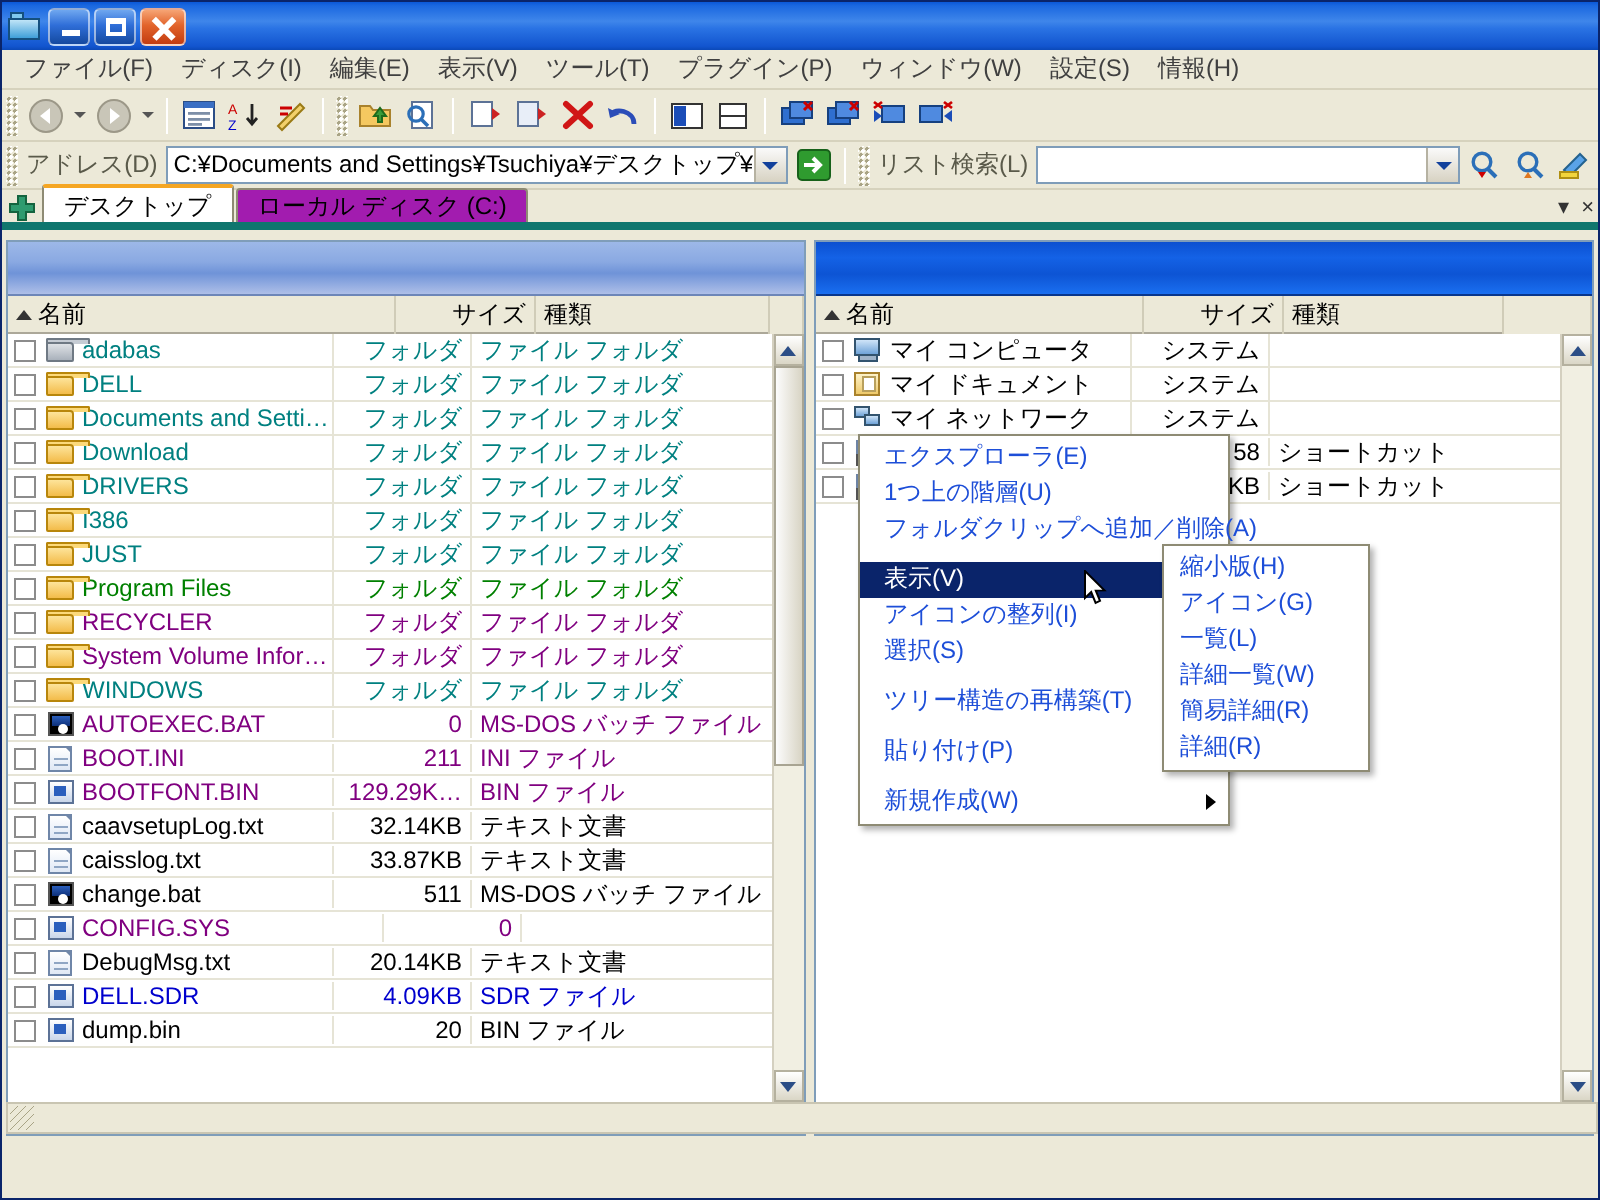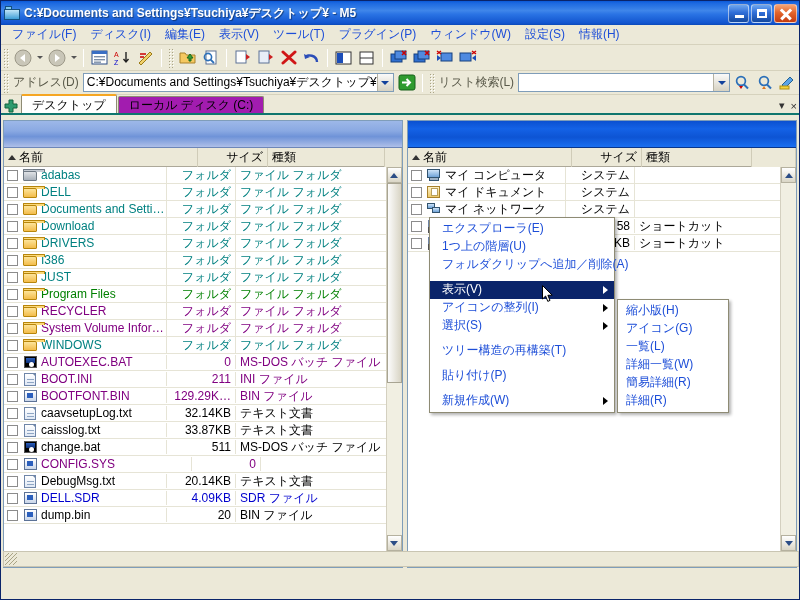--- a/index.html
+++ b/index.html
@@ -79,21 +79,21 @@
 
   
   .menubar {
     height: 20px;
     background: #ece9d8;
     display: flex; align-items: center;
     padding-left: 4px;
     border-bottom: 1px solid #d6d2bd;
   }
   .menu-item {
-    padding: 2px 7px; color: #1d4ed8; font-size: 12px; white-space: nowrap;
+    padding: 2px 7px; color: #404040; font-size: 12px; white-space: nowrap;
     line-height: 15px;
   }
 
   
   .toolbar {
     height: 26px;
     background: #ece9d8;
     display: flex; align-items: center;
     border-bottom: 1px solid #d6d2bd;
   }
@@ -151,21 +151,21 @@
   .gobtn {
     width: 21px; height: 20px; margin-left: 3px;
     display: flex; align-items: center; justify-content: center; flex: 0 0 auto;
   }
 
   
   .tabstrip {
     height: 20px; background: #ece9d8;
     display: flex; align-items: flex-end;
     position: relative;
-    border-bottom: 2px solid #0f766e;
+    border-bottom: 4px solid #0f766e;
   }
   .tab {
     height: 17px; line-height: 16px;
     padding: 0 10px; font-size: 12px;
     border: 1px solid #8e8b74; border-bottom: none;
     background: #a21caf; margin-right: 1px;
     border-radius: 2px 2px 0 0;
   }
   .tab.active {
     background: #fff; height: 19px; line-height: 18px;
@@ -399,21 +399,20 @@
 </head>
 <body>
 
 <div id="app">
 
   <div class="titlebar">
     <div class="title-icon">
       <div class="ti-tab"></div>
         <div class="ti-body"></div>
     </div>
-    <div class="title-text">C:¥Documents and Settings¥Tsuchiya¥デスクトップ¥ - M5</div>
     <div class="caption-buttons">
       <div class="cbtn min">
           <div class="g" style="background:#fff;left:6px;bottom:4px;width:9px;height:3px;"></div>
         </div>
       <div class="cbtn max">
           <div class="g"></div>
         </div>
       <div class="cbtn close">
           <div class="g1"></div>
           <div class="g2"></div>
@@ -1085,21 +1084,21 @@
       <div class="ctxitem">アイコンの整列(I)<span class="sub"></span></div>
       <div class="ctxitem">選択(S)<span class="sub"></span></div>
       <div class="ctxsep"></div>
       <div class="ctxitem">ツリー構造の再構築(T)</div>
       <div class="ctxsep"></div>
       <div class="ctxitem">貼り付け(P)</div>
       <div class="ctxsep"></div>
       <div class="ctxitem">新規作成(W)<span class="sub"></span></div>
     </div>
 
-  <div class="ctxmenu" id="viewsub" style="left:616px;top:271px;width:112px;margin-top:27px;">
+  <div class="ctxmenu" id="viewsub" style="left:580px;top:271px;width:104px;">
       <div class="ctxitem" style="padding-left:8px;padding-right:8px;">縮小版(H)</div>
       <div class="ctxitem" style="padding-left:8px;padding-right:8px;">アイコン(G)</div>
       <div class="ctxitem" style="padding-left:8px;padding-right:8px;">一覧(L)</div>
       <div class="ctxitem" style="padding-left:8px;padding-right:8px;">詳細一覧(W)</div>
       <div class="ctxitem" style="padding-left:8px;padding-right:8px;">簡易詳細(R)</div>
       <div class="ctxitem" style="padding-left:8px;padding-right:8px;">詳細(R)</div>
     </div>
 
   <div class="cursor-arrow" style="left:541px;top:284px;">
     <svg width="12" height="19" viewBox="0 0 12 19">

